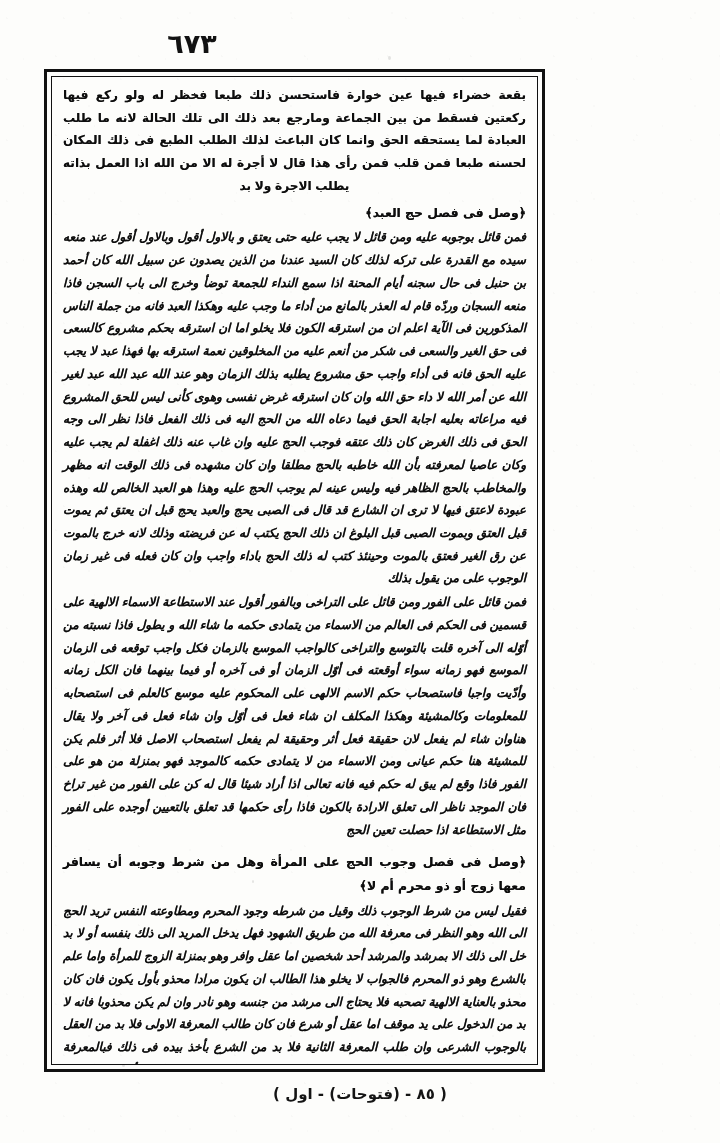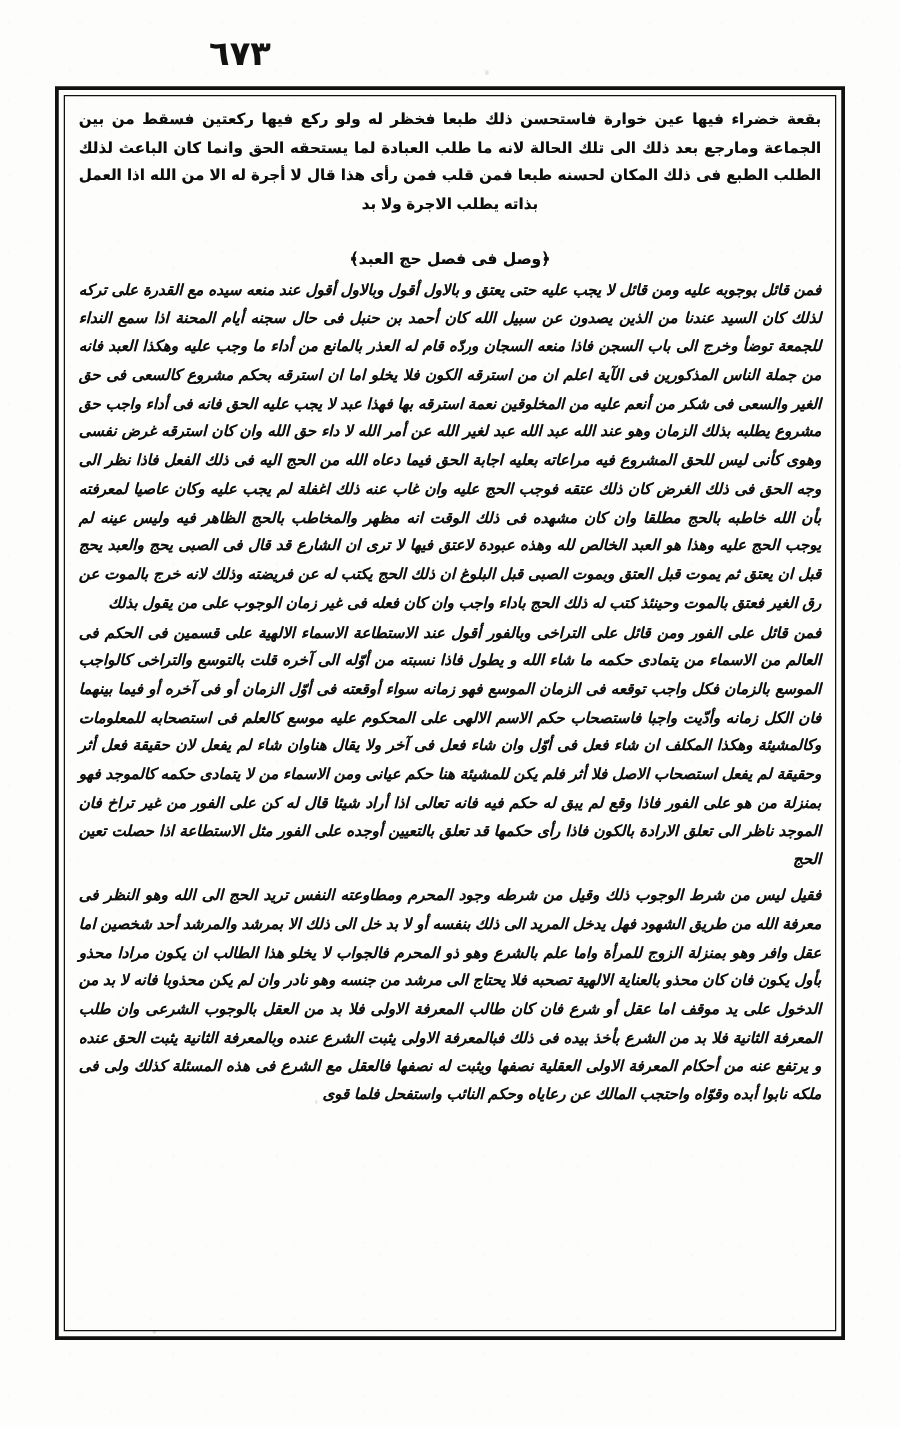--- a/index.html
+++ b/index.html
@@ -43,21 +43,21 @@
     color: #121212;
     letter-spacing: 1px;
     transform: translateX(-168px);
   }
 
   
   #frame-outer {
     position: absolute;
     top: 69px;
     left: 44px;
-    width: 632px;
+    width: 501px;
     height: 1003px;
     border: 3px solid #111;
     box-sizing: border-box;
     padding-left: 38px;
   }
   #frame-inner {
     position: absolute;
     top: 4px;
     left: 4px;
     right: 4px;
@@ -92,22 +92,21 @@
     text-shadow: 0 0 0.35px rgba(0,0,0,0.55);
   }
   .para.last-right { text-align-last: right; font-style: italic; }
   .para.last-center { text-align-last: center; }
 
   .heading {
     font-family: "DejaVu Sans", sans-serif;
     font-size: 12.4px;
     line-height: 1.9;
     font-weight: 700;
-    text-align: center;
-    margin: 20px 0 2px 0;
+    margin: 3px 0 2px 0;
     letter-spacing: -0.2px;
     text-shadow: 0 0 0.5px rgba(0,0,0,0.7);
   }
   .heading .orn {
     font-size: 12.5px;
     font-weight: 700;
   }
 
   .spacer-sm { height: 5px; }
 
@@ -152,25 +151,29 @@
           <span class="orn">﴿</span><span>وصل فى فصل حج العبد</span><span class="orn">﴾</span>
         </div>
 
         <p class="para last-right">فمن قائل بوجوبه عليه ومن قائل لا يجب عليه حتى يعتق و بالاول أقول وبالاول أقول عند منعه سيده مع القدرة على تركه لذلك كان السيد عندنا من الذين يصدون عن سبيل الله كان أحمد بن حنبل فى حال سجنه أيام المحنة اذا سمع النداء للجمعة توضأ وخرج الى باب السجن فاذا منعه السجان وردّه قام له العذر بالمانع من أداء ما وجب عليه وهكذا العبد فانه من جملة الناس المذكورين فى الآية اعلم ان من استرقه الكون فلا يخلو اما ان استرقه بحكم مشروع كالسعى فى حق الغير والسعى فى شكر من أنعم عليه من المخلوقين نعمة استرقه بها فهذا عبد لا يجب عليه الحق فانه فى أداء واجب حق مشروع يطلبه بذلك الزمان وهو عند الله عبد الله عبد لغير الله عن أمر الله لا داء حق الله وان كان استرقه غرض نفسى وهوى كأنى ليس للحق المشروع فيه مراعاته بعليه اجابة الحق فيما دعاه الله من الحج اليه فى ذلك الفعل فاذا نظر الى وجه الحق فى ذلك الغرض كان ذلك عتقه فوجب الحج عليه وان غاب عنه ذلك اغفلة لم يجب عليه وكان عاصيا لمعرفته بأن الله خاطبه بالحج مطلقا وان كان مشهده فى ذلك الوقت انه مظهر والمخاطب بالحج الظاهر فيه وليس عينه لم يوجب الحج عليه وهذا هو العبد الخالص لله وهذه عبودة لاعتق فيها لا ترى ان الشارع قد قال فى الصبى يحج والعبد يحج قبل ان يعتق ثم يموت قبل العتق وبموت الصبى قبل البلوغ ان ذلك الحج يكتب له عن فريضته وذلك لانه خرج بالموت عن رق الغير فعتق بالموت وحينئذ كتب له ذلك الحج باداء واجب وان كان فعله فى غير زمان الوجوب على من يقول بذلك</p>
 
 
         <p class="para last-right">فمن قائل على الفور ومن قائل على التراخى وبالفور أقول عند الاستطاعة الاسماء الالهية على قسمين فى الحكم فى العالم من الاسماء من يتمادى حكمه ما شاء الله و يطول فاذا نسبته من أوّله الى آخره قلت بالتوسع والتراخى كالواجب الموسع بالزمان فكل واجب توقعه فى الزمان الموسع فهو زمانه سواء أوقعته فى أوّل الزمان أو فى آخره أو فيما بينهما فان الكل زمانه وأدّيت واجبا فاستصحاب حكم الاسم الالهى على المحكوم عليه موسع كالعلم فى استصحابه للمعلومات وكالمشيئة وهكذا المكلف ان شاء فعل فى أوّل وان شاء فعل فى آخر ولا يقال هناوان شاء لم يفعل لان حقيقة فعل أثر وحقيقة لم يفعل استصحاب الاصل فلا أثر فلم يكن للمشيئة هنا حكم عيانى ومن الاسماء من لا يتمادى حكمه كالموجد فهو بمنزلة من هو على الفور فاذا وقع لم يبق له حكم فيه فانه تعالى اذا أراد شيئا قال له كن على الفور من غير تراخ فان الموجد ناظر الى تعلق الارادة بالكون فاذا رأى حكمها قد تعلق بالتعيين أوجده على الفور مثل الاستطاعة اذا حصلت تعين الحج</p>
 
         <div class="spacer-sm"></div>
 
+        <div class="heading">
+          <span class="orn">﴿</span><span>وصل فى فصل وجوب الحج على المرأة وهل من شرط وجوبه أن يسافر معها زوج أو ذو محرم أم لا</span><span class="orn">﴾</span>
+        </div>
 
         <p class="para last-right">فقيل ليس من شرط الوجوب ذلك وقيل من شرطه وجود المحرم ومطاوعته النفس تريد الحج الى الله وهو النظر فى معرفة الله من طريق الشهود فهل يدخل المريد الى ذلك بنفسه أو لا بد خل الى ذلك الا بمرشد والمرشد أحد شخصين اما عقل وافر وهو بمنزلة الزوج للمرأة واما علم بالشرع وهو ذو المحرم فالجواب لا يخلو هذا الطالب ان يكون مرادا محذو بأول يكون فان كان محذو بالعناية الالهية تصحبه فلا يحتاج الى مرشد من جنسه وهو نادر وان لم يكن محذوبا فانه لا بد من الدخول على يد موقف اما عقل أو شرع فان كان طالب المعرفة الاولى فلا بد من العقل بالوجوب الشرعى وان طلب المعرفة الثانية فلا بد من الشرع بأخذ بيده فى ذلك فبالمعرفة الاولى يثبت الشرع عنده وبالمعرفة الثانية يثبت الحق عنده و يرتفع عنه من أحكام المعرفة الاولى العقلية نصفها ويثبت له نصفها فالعقل مع الشرع فى هذه المسئلة كذلك ولى فى ملكه نابوا أبده وقوّاه واحتجب المالك عن رعاياه وحكم النائب واستفحل فلما قوى</p>
 
       </div>
     </div>
   </div>
 
+  <div id="footer-sig">( ٨٥ - (فتوحات) - اول )</div>
 
   <div class="blemish" style="top:56px;left:388px;width:3px;height:4px;"></div>
   <div class="blemish" style="top:1064px;left:122px;width:3px;height:3px;"></div>
   <div class="blemish" style="top:880px;left:252px;width:2px;height:3px;"></div>
 
 </div>
 
 </body></html>

